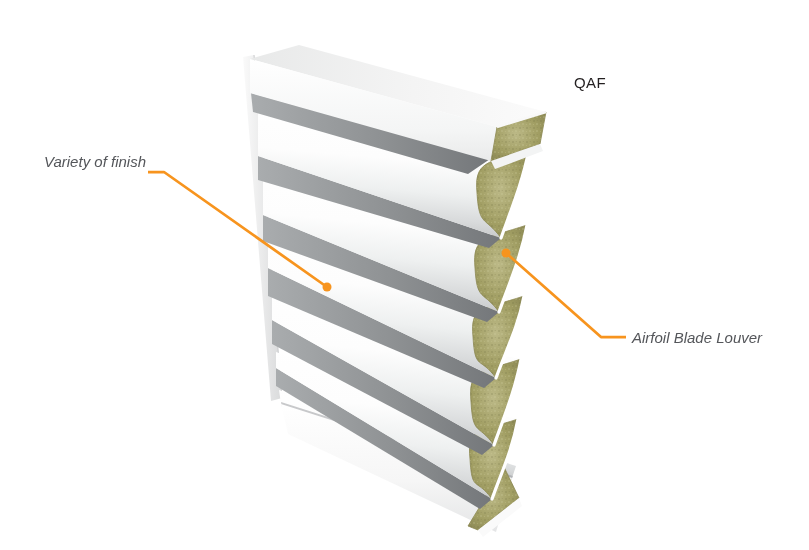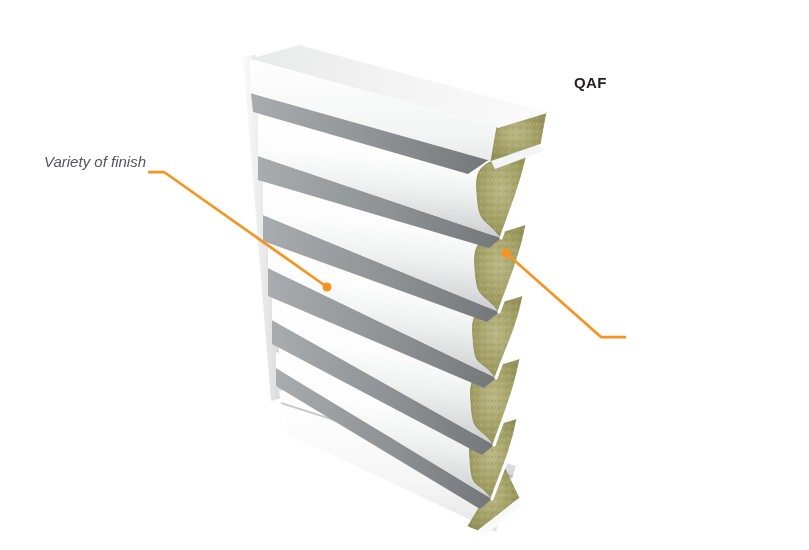--- a/index.html
+++ b/index.html
@@ -25,21 +25,21 @@
     right: 663px;
     text-align: right;
     line-height: 21px;
   }
   .blade-label { top: 329px; left: 632px; }
 
   .model-label {
     position: absolute;
     top: 74px;
     left: 574px;
-    font-weight: bold;
+    font-weight: normal;
     font-size: 15px;
     letter-spacing: 0.4px;
     color: var(--model-text, #231f20);
   }
 
   svg .leader {
     stroke: var(--accent-orange, #f7941e);
     stroke-width: 2.75;
     fill: none;
     stroke-linejoin: round;
@@ -187,14 +187,15 @@
       <circle class="leader-dot" cx="506" cy="253" r="4.5"></circle>
     </g>
   </svg>
 
   <div class="annot-label finish-label">
     <div>Variety of finish</div>
   </div>
 
   <div class="model-label">QAF</div>
 
+  <div class="annot-label blade-label">Airfoil Blade Louver</div>
 
 </div>
 
 </body></html>

